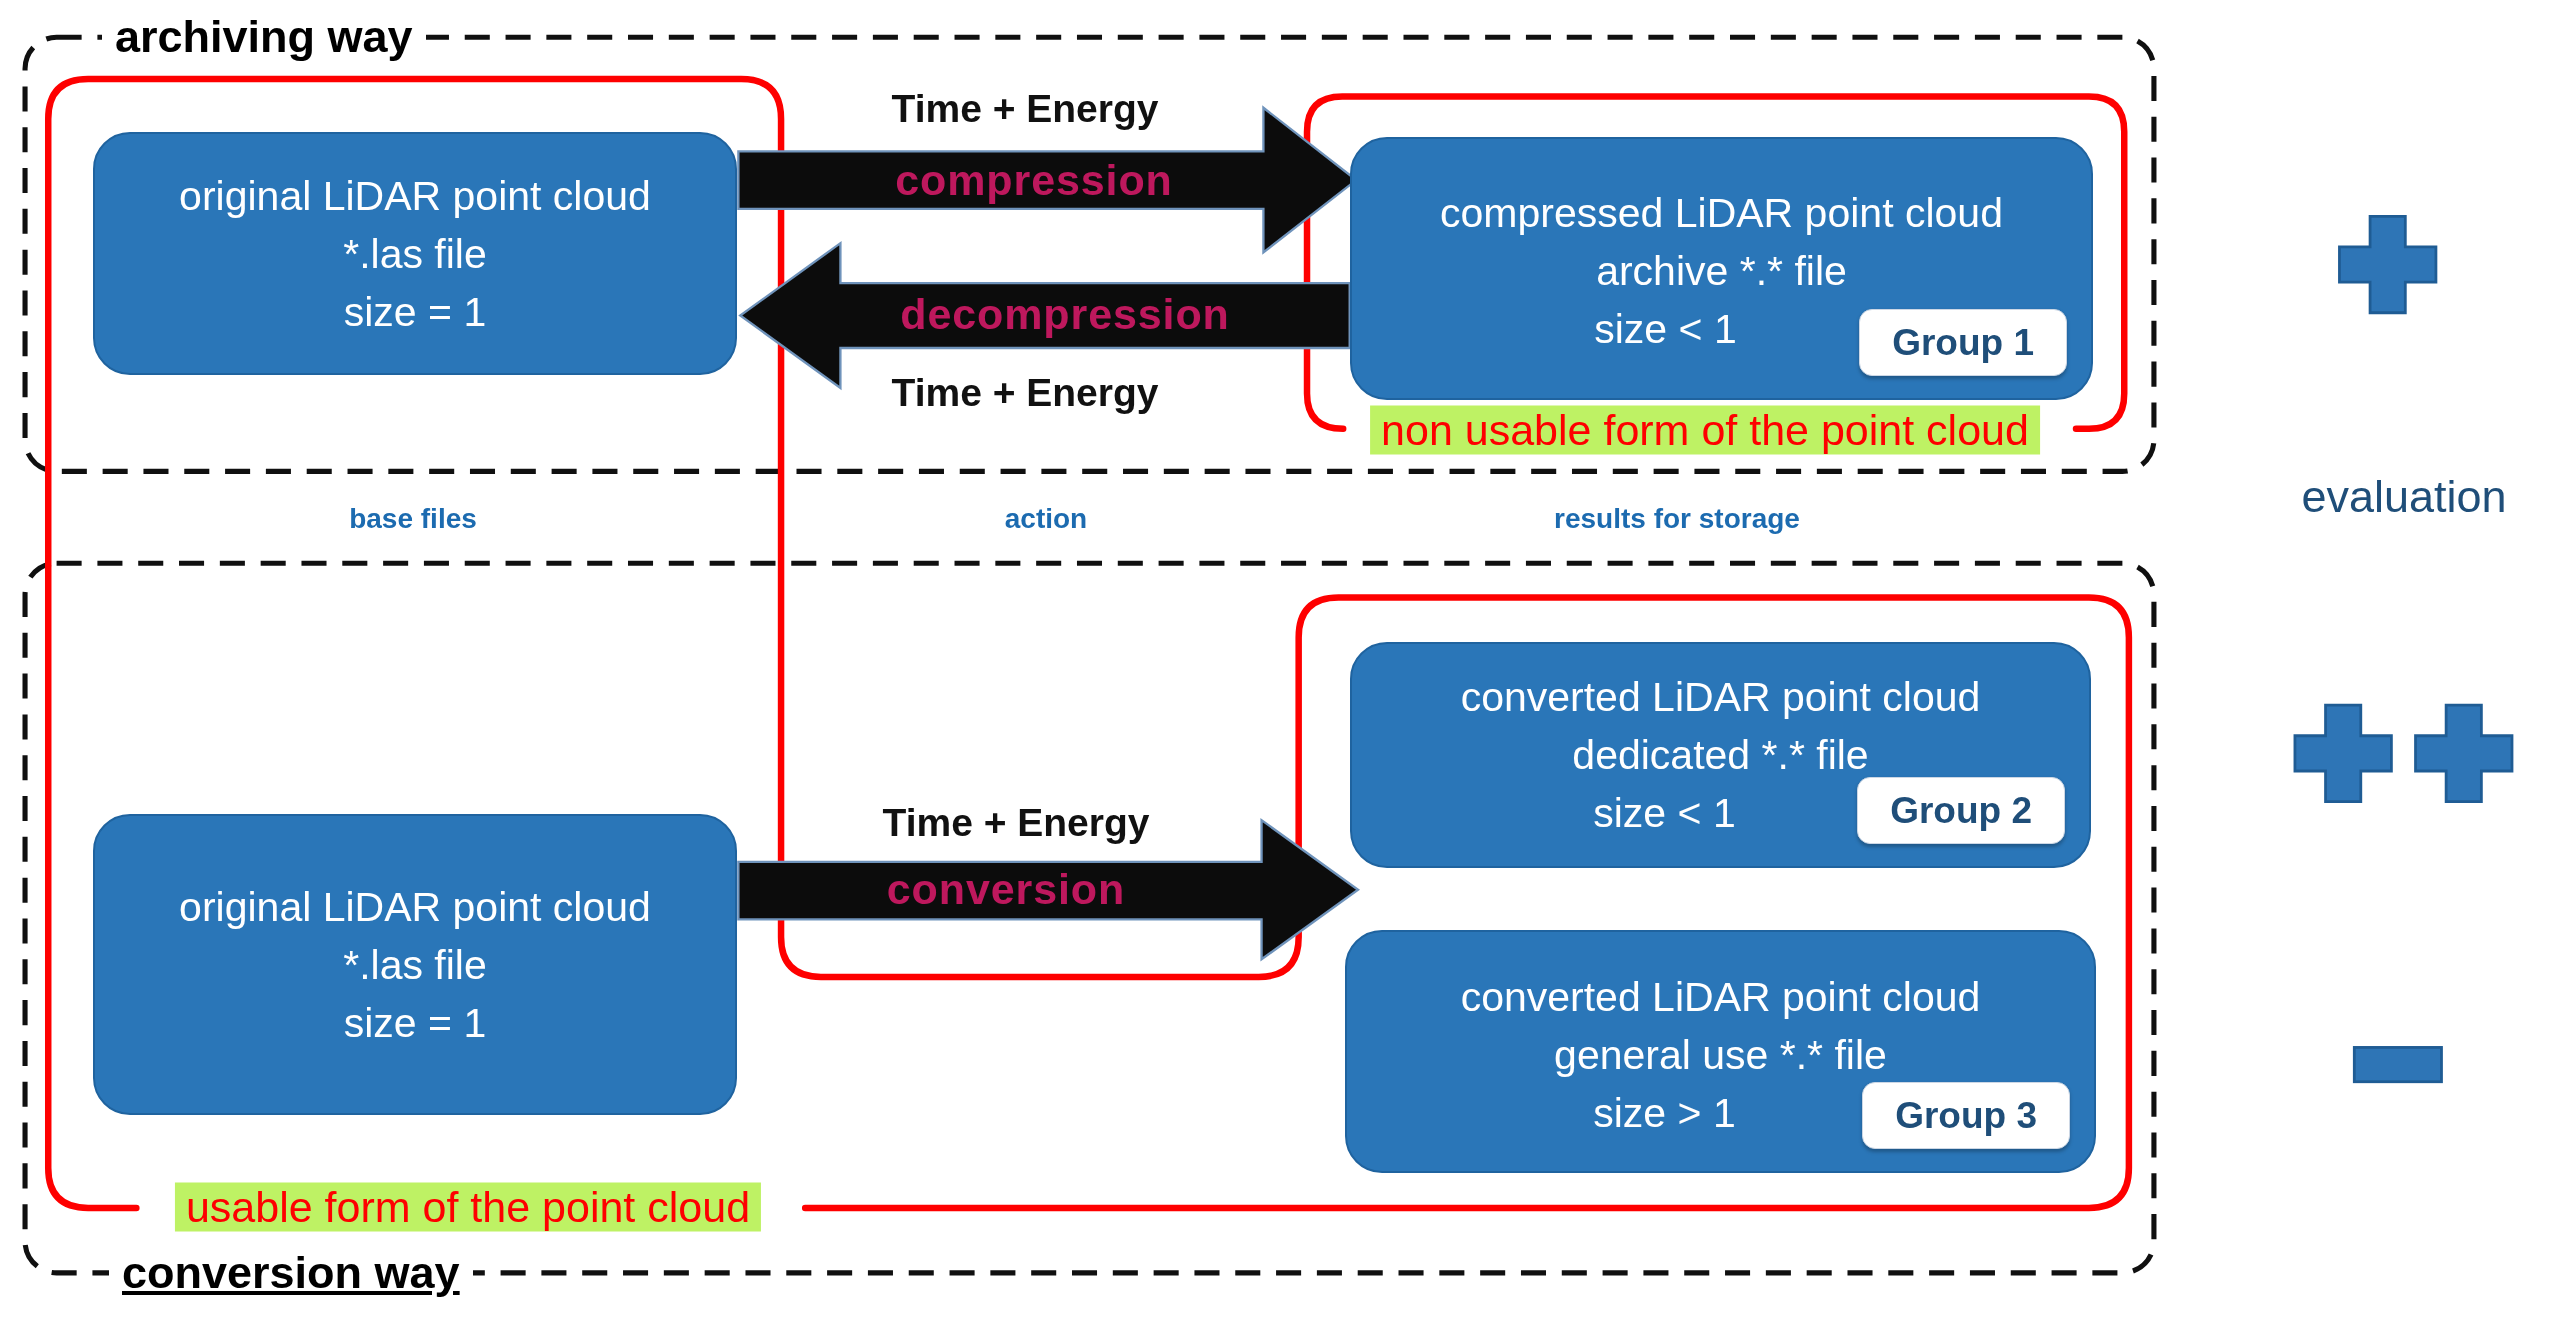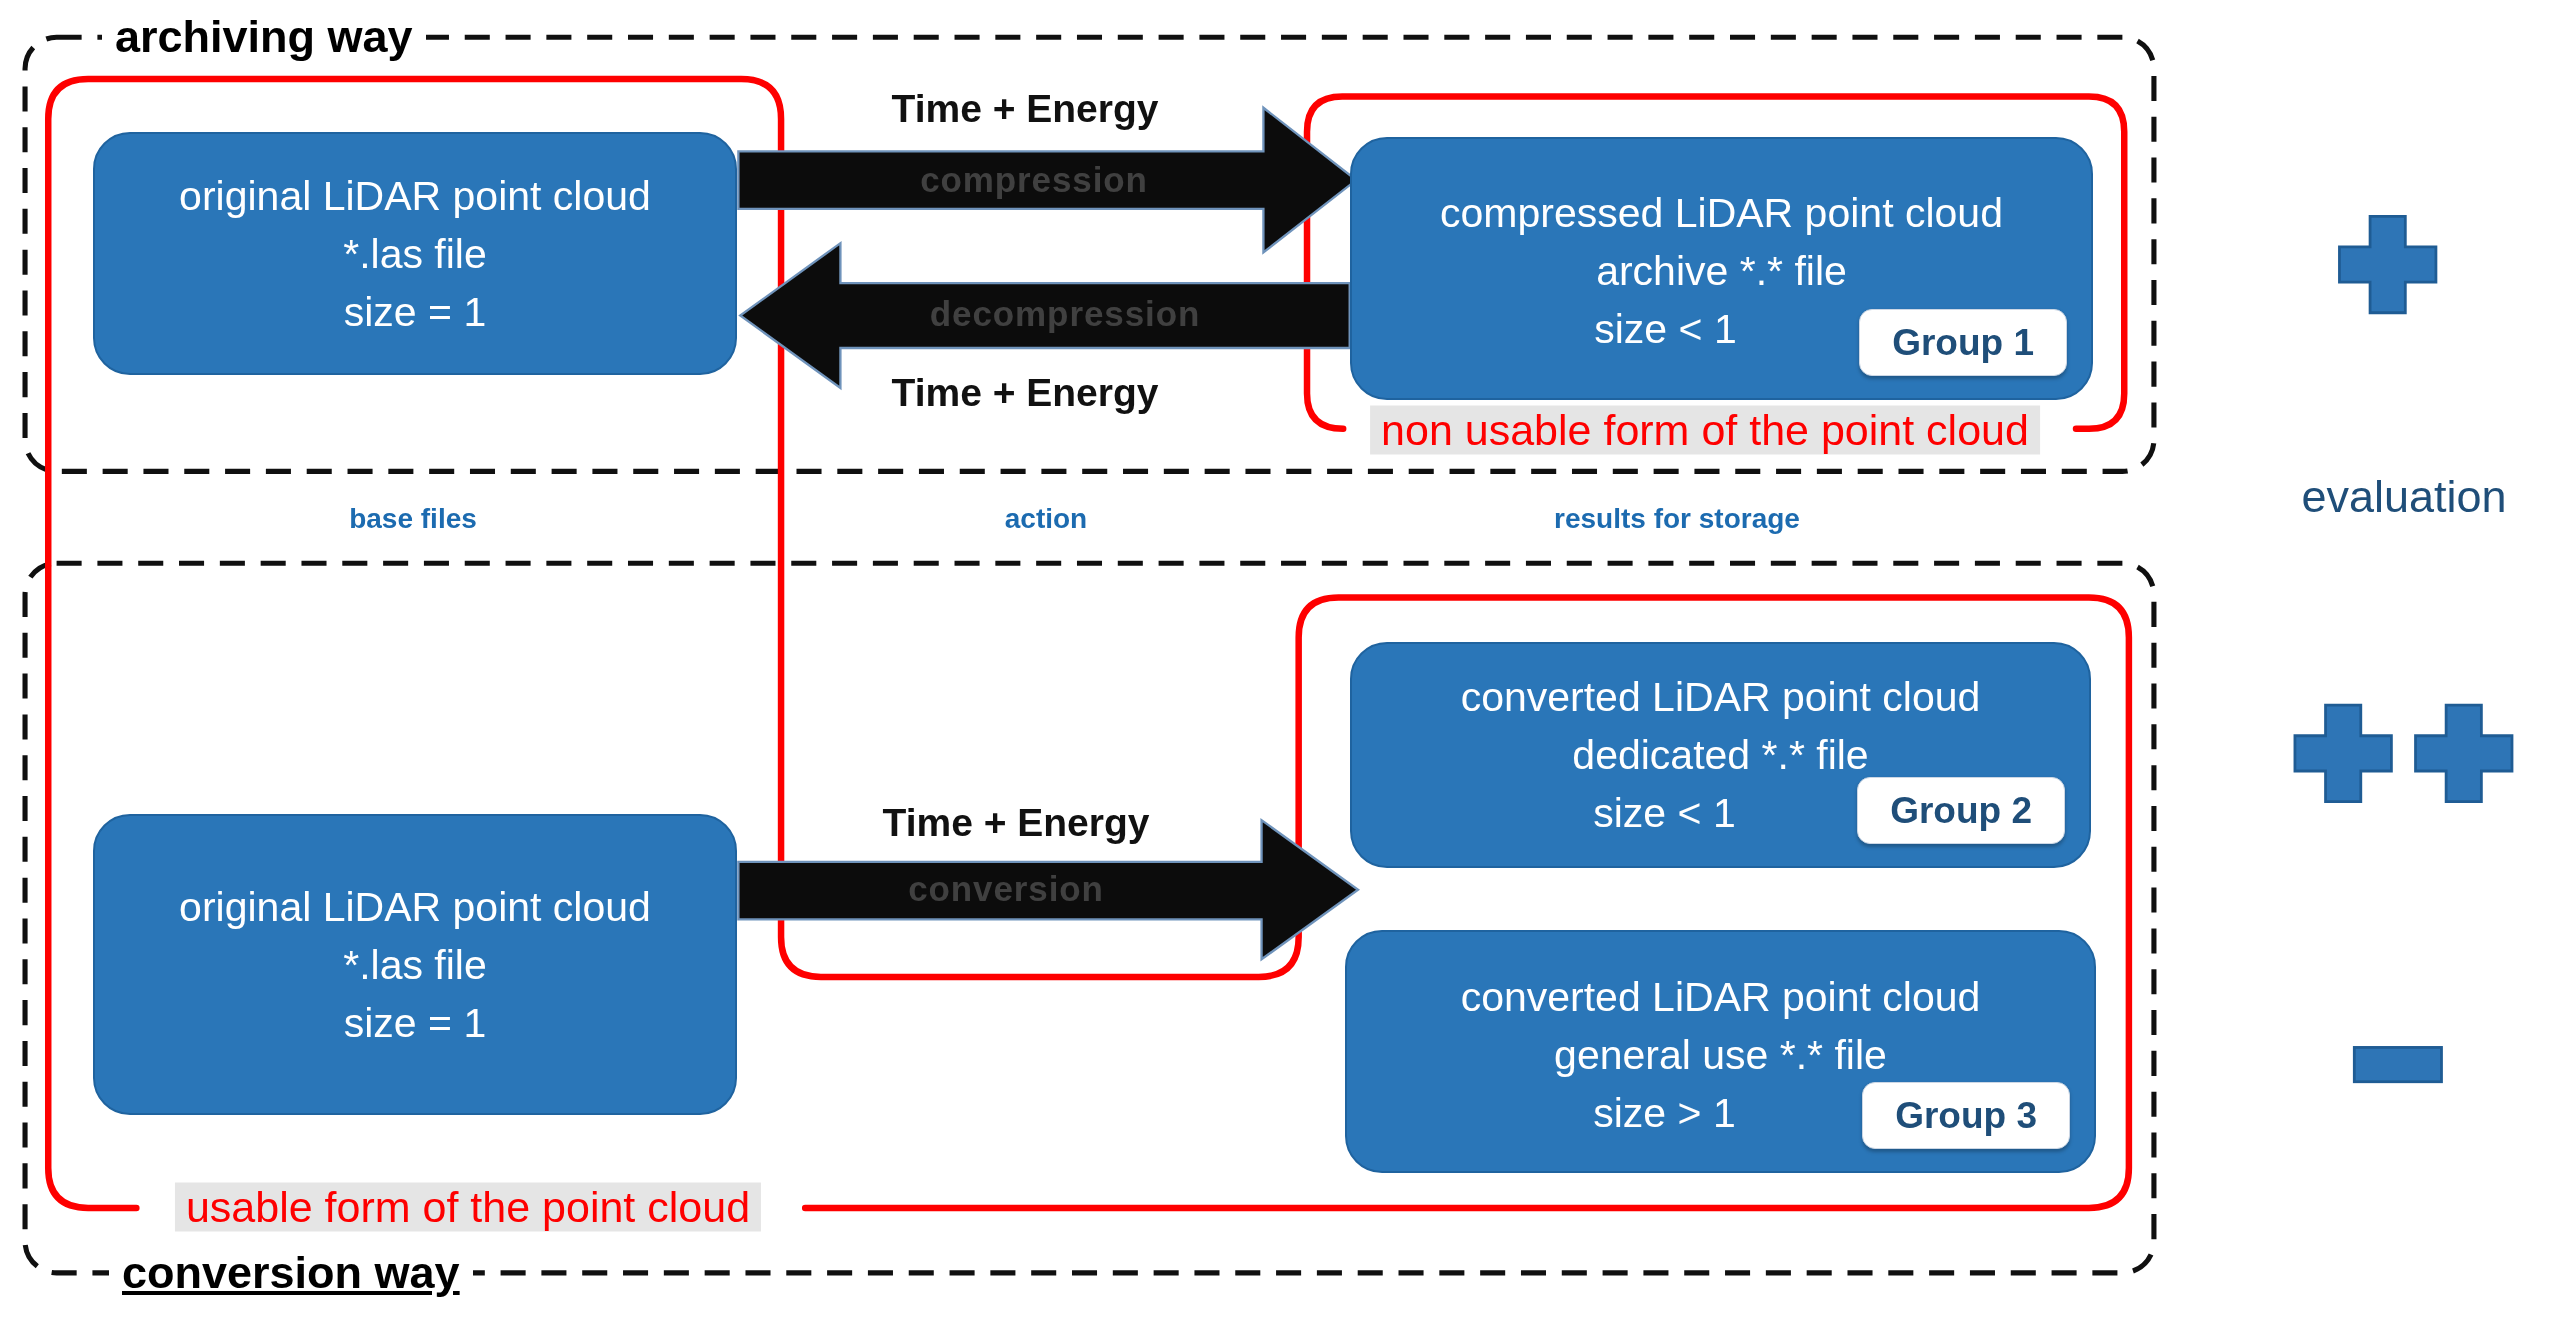--- a/index.html
+++ b/index.html
@@ -6,22 +6,22 @@
   body{font-family:"Liberation Sans", sans-serif;}
   .canvas{position:relative;width:2576px;height:1324px;background:#ffffff;overflow:hidden;}
   .canvas svg{position:absolute;left:0;top:0;}
 
   .txt{position:absolute;transform:translate(-50%,-50%);white-space:nowrap;}
   .txt.left-anchor{transform:translate(0,-50%);}
 
   .way-label{font-size:45px;font-weight:bold;color:#000;background:#fff;padding:0 13px;}
   .col-label{font-size:28px;font-weight:bold;color:#1c6bb0;}
   .cost-label{font-size:39px;font-weight:600;color:#111;}
-  .arrow-label{font-size:35px;font-weight:bold;color:#404040;letter-spacing:0.9px;}
-  .red-note{font-size:43px;color:#fe0000;background:#e5e5e5;padding:0 11px;}
+  .arrow-label{font-size:43px;font-weight:bold;color:#be185d;letter-spacing:0.9px;}
+  .red-note{font-size:43px;color:#fe0000;background:#bef264;padding:0 11px;}
   .eval-label{font-size:45px;font-weight:normal;color:#1f4e79;}
 
   .bluebox{position:absolute;background:#2a76b8;border:2.8px solid #1f639f;border-radius:37px;
            color:#fff;display:flex;flex-direction:column;align-items:center;justify-content:center;
            text-align:center;font-size:41px;line-height:58px;}
   .badge{position:absolute;right:24px;bottom:22px;background:#fff;color:#1f4e79;
          font-size:37px;font-weight:bold;line-height:37px;padding:14px 32px;border-radius:13px;
          border:1.9px solid #ccd7e5;box-shadow:0 2.8px 3.7px rgba(0,0,0,0.25);}
 </style>
 </head>

